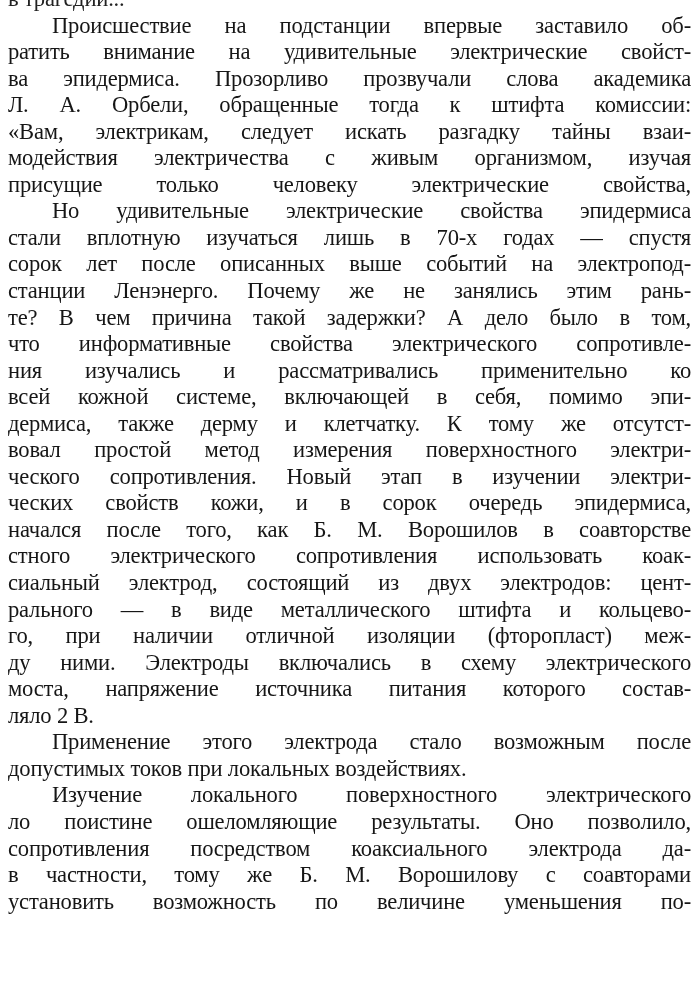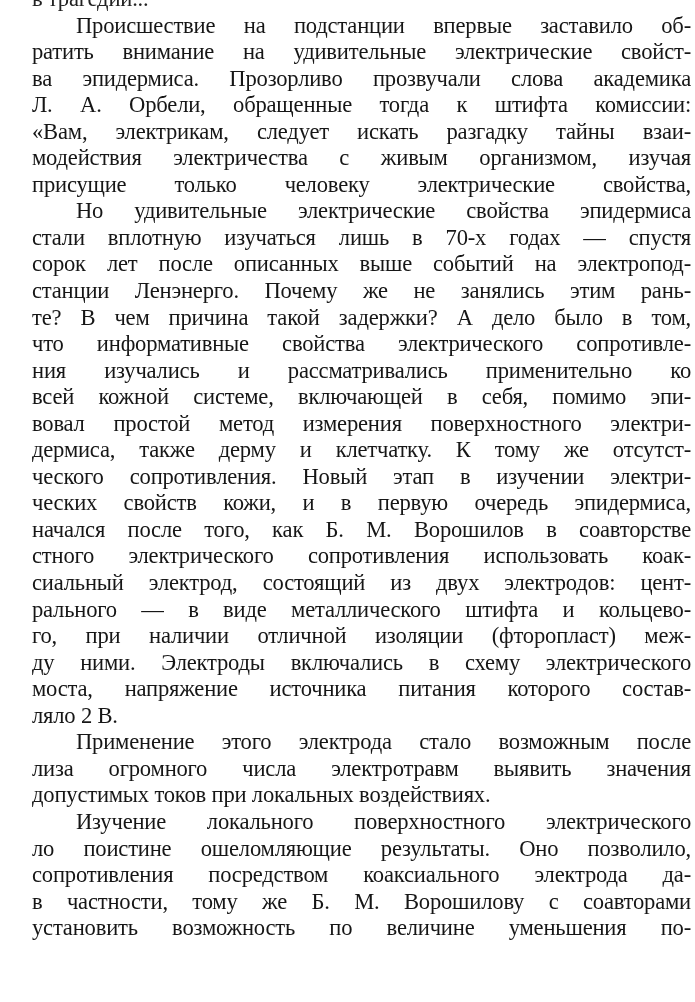--- a/index.html
+++ b/index.html
@@ -6,21 +6,21 @@
   body { width: 695px; height: 1002px; overflow: hidden; position: relative; }
   .page {
     position: absolute; left: 0; top: -14px; width: 695px;
     font-family: "Liberation Serif", "DejaVu Serif", serif;
     font-size: 22.6px; line-height: 26.55px; color: #161616;
     letter-spacing: -0.2px;
   }
   .line {
     display: block; height: 26.55px; white-space: nowrap;
     text-align: justify; text-align-last: justify; padding: 0 4px 0 8px;
-    box-sizing: border-box; overflow: hidden; margin-left: 24px;
+    box-sizing: border-box; overflow: hidden;
   }
   .line.first { padding-left: 52px; }
   .line.last { text-align-last: left; }
   .cut { color: #222; }
 </style>
 </head>
 <body>
 
 <div class="page">
   <span class="line last cut">в трагедии...</span>
@@ -37,37 +37,36 @@
 
   <div>
     <span class="line first">Но удивительные электрические свойства эпидермиса</span>
     <span class="line">стали вплотную изучаться лишь в 70-х годах — спустя</span>
     <span class="line">сорок лет после описанных выше событий на электропод-</span>
     <span class="line">станции Ленэнерго. Почему же не занялись этим рань-</span>
     <span class="line">те? В чем причина такой задержки? А дело было в том,</span>
     <span class="line">что информативные свойства электрического сопротивле-</span>
     <span class="line">ния изучались и рассматривались применительно ко</span>
     <span class="line">всей кожной системе, включающей в себя, помимо эпи-</span>
+    <span class="line">дермиса, также дерму и клетчатку. К тому же отсутст-</span>
     <span class="line">вовал простой метод измерения поверхностного электри-</span>
-    <span class="line">дермиса, также дерму и клетчатку. К тому же отсутст-</span>
     <span class="line">ческого сопротивления. Новый этап в изучении электри-</span>
-    <span class="line">ческих свойств кожи, и в первую очередь эпидермиса,</span>
+    <span class="line">ческих свойств кожи, и в сорок очередь эпидермиса,</span>
     <span class="line">начался после того, как Б. М. Ворошилов в соавторстве</span>
     <span class="line">стного электрического сопротивления использовать коак-</span>
     <span class="line">сиальный электрод, состоящий из двух электродов: цент-</span>
     <span class="line">рального — в виде металлического штифта и кольцево-</span>
     <span class="line">го, при наличии отличной изоляции (фторопласт) меж-</span>
     <span class="line">ду ними. Электроды включались в схему электрического</span>
     <span class="line">моста, напряжение источника питания которого состав-</span>
     <span class="line last">ляло 2 В.</span>
   </div>
 
   <div>
     <span class="line first">Применение этого электрода стало возможным после</span>
-    <span class="line">лиза огромного числа электротравм выявить значения</span>
     <span class="line last">допустимых токов при локальных воздействиях.</span>
   </div>
 
   <div>
     <span class="line first">Изучение локального поверхностного электрического</span>
     <span class="line">ло поистине ошеломляющие результаты. Оно позволило,</span>
     <span class="line">сопротивления посредством коаксиального электрода да-</span>
     <span class="line">в частности, тому же Б. М. Ворошилову с соавторами</span>
     <span class="line">установить возможность по величине уменьшения по-</span>
 

